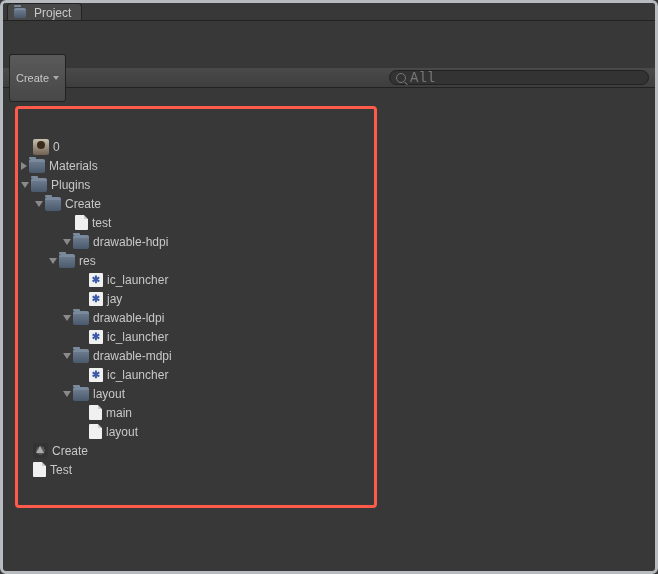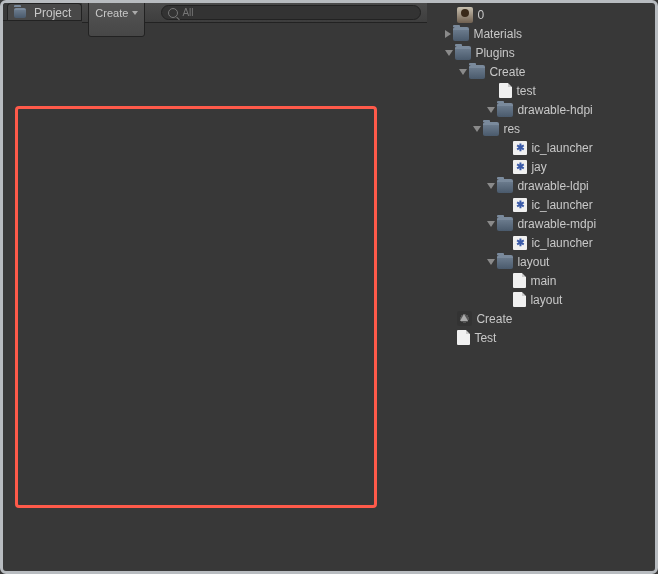--- a/index.html
+++ b/index.html
@@ -11,21 +11,22 @@
     font-size: 12px;
     color: #c8c8c8;
     overflow: hidden;
     border: 3px solid #b8bcc0;
     border-radius: 6px;
   }
   .panel {
     width: 100%;
     height: 100%;
     display: flex;
-    flex-direction: row;
+    flex-direction: column;
+    gap: 47px;
   }
   
   .tab-bar {
     height: 18px;
     background: #383838;
     display: flex;
     align-items: stretch;
     border-bottom: 1px solid #222;
   }
   .tab {
@@ -80,22 +81,23 @@
     border: 1px solid #222;
     border-radius: 10px;
     padding: 0 6px;
     height: 15px;
   }
   .search input {
     background: transparent;
     border: none;
     outline: none;
     color: #c8c8c8;
-    font-size: 10px;
+    font-size: 14px;
     width: 100%;
+    font-family: Liberation Mono, monospace;
   }
   .search input::placeholder { color: #777; }
   .search-icon {
     width: 10px; height: 10px;
     border: 1px solid #777;
     border-radius: 50%;
     position: relative;
     flex: 0 0 auto;
   }
   .search-icon::after {

